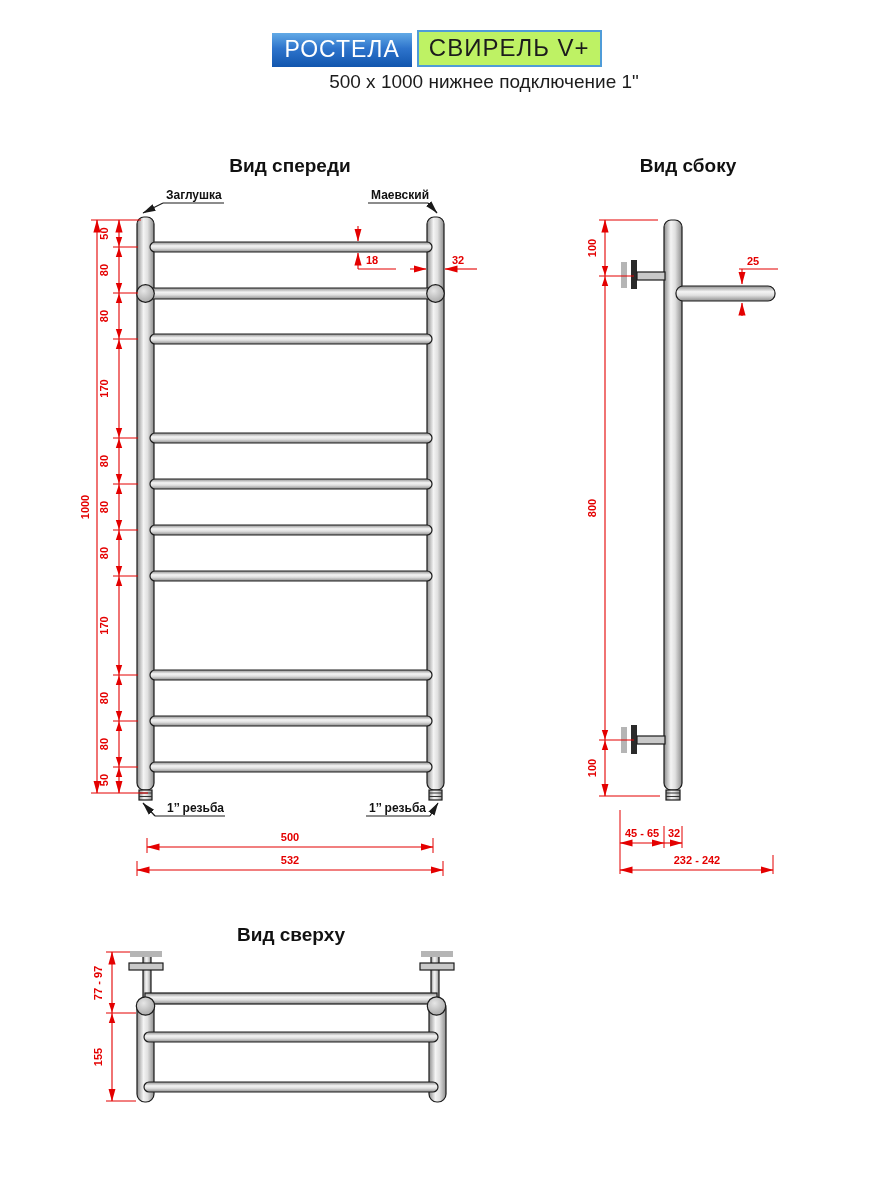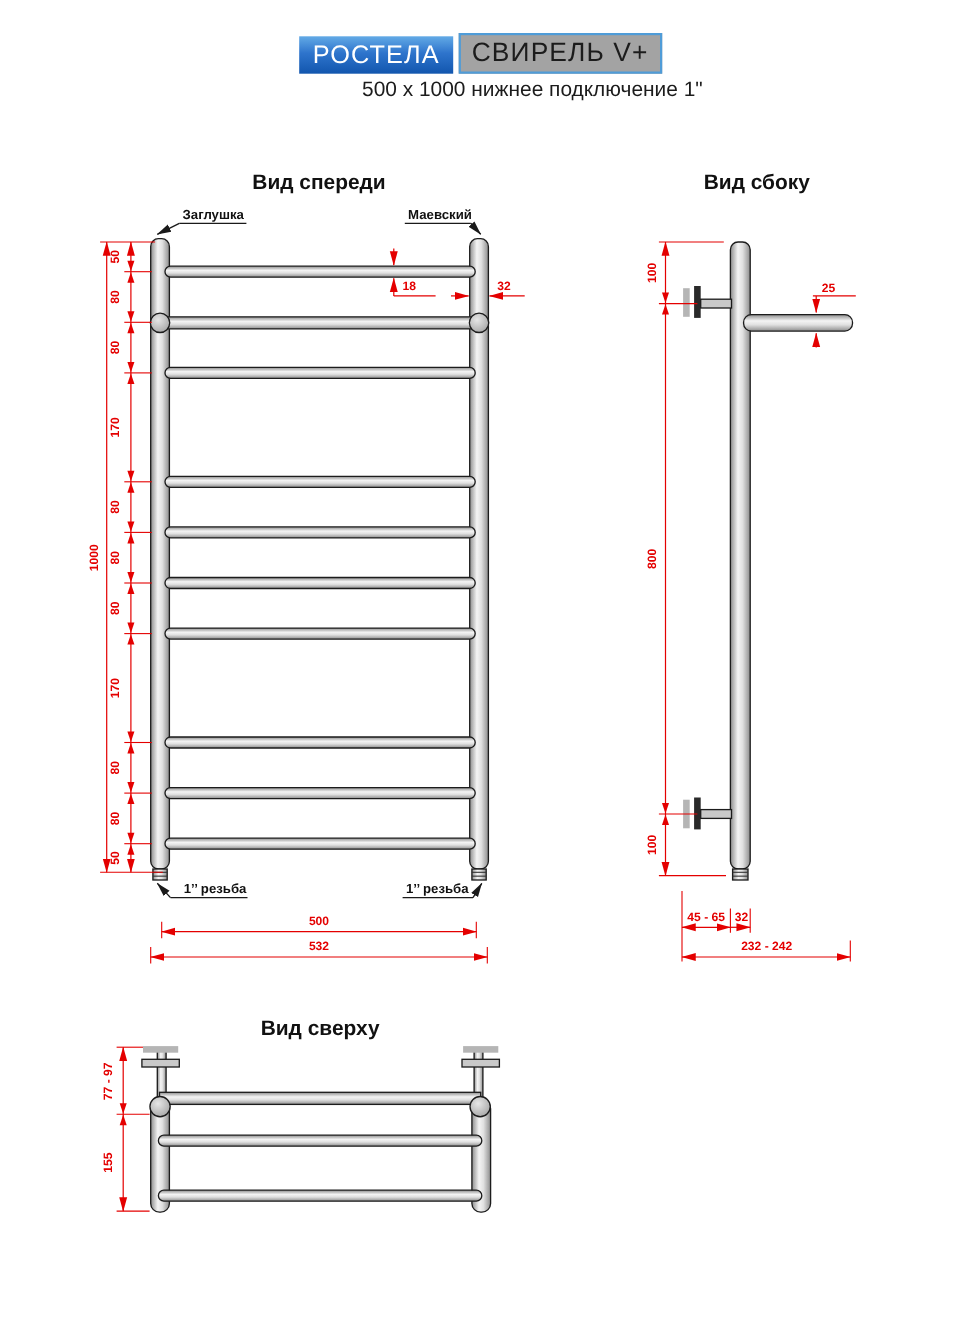--- a/index.html
+++ b/index.html
@@ -3,21 +3,21 @@
 <meta charset="utf-8">
 <style>
   html,body{margin:0;padding:0;background:#fff;}
   .page{position:relative;width:874px;height:1200px;background:#fff;overflow:hidden;
         font-family:"Liberation Sans","DejaVu Sans",sans-serif;}
   .hdr{position:absolute;top:30px;left:0;width:100%;display:flex;justify-content:center;
        align-items:flex-end;gap:5px;z-index:2;}
   .brand-badge{background:linear-gradient(180deg,#62aae6 0%,#2e74cc 45%,#1256ae 100%);
        color:#fff;font-size:23px;font-weight:400;padding:3px 12px 4px;letter-spacing:1px;
        display:flex;align-items:center;}
-  .model-badge{border:2px solid #4f9cd8;background:#a3a3a3;color:#1c1c1c;font-size:24px;
+  .model-badge{border:2px solid #4f9cd8;background:#bef264;color:#1c1c1c;font-size:24px;
        font-weight:400;padding:2px 10px 3px;letter-spacing:1px;display:flex;align-items:center;}
   .subtitle{position:absolute;top:71px;left:0;width:100%;text-align:center;font-size:19px;
        color:#1c1c1c;z-index:2;margin-left:47px;}
   svg{position:absolute;top:0;left:0;z-index:1;}
   .vtitle{font:700 19px "Liberation Sans","DejaVu Sans",sans-serif;fill:#111;text-anchor:middle;}
   .lt{font:700 12px "Liberation Sans","DejaVu Sans",sans-serif;fill:#111;}
   .dt{font:700 11px "Liberation Sans","DejaVu Sans",sans-serif;fill:#e40000;}
   .mid{text-anchor:middle;}
   .dl{stroke:#e40000;stroke-width:1.1;fill:none;}
   .xl{stroke:#e40000;stroke-width:1;fill:none;}

